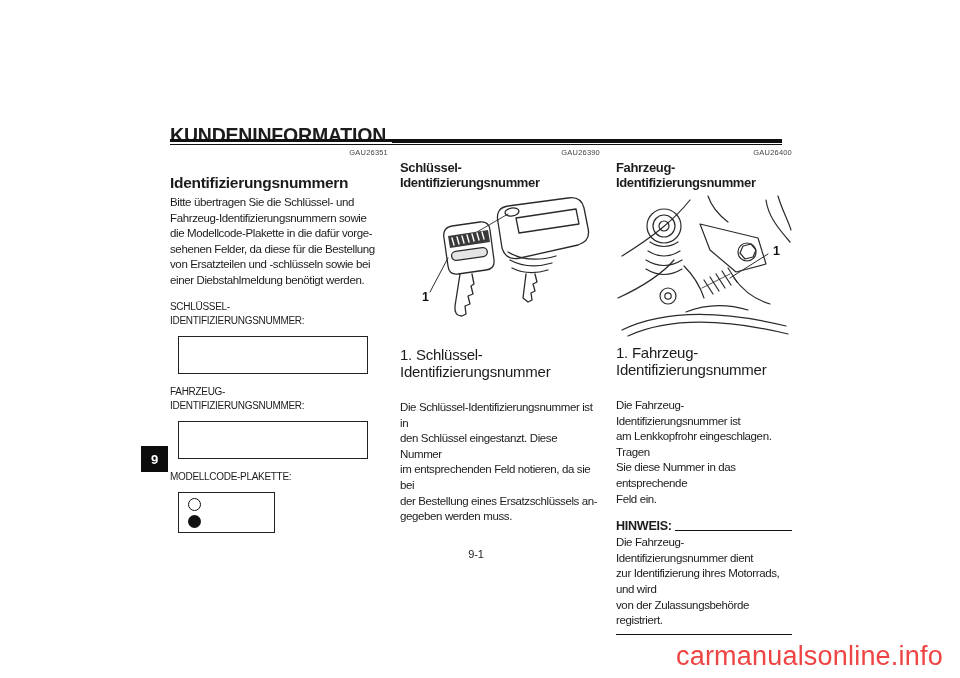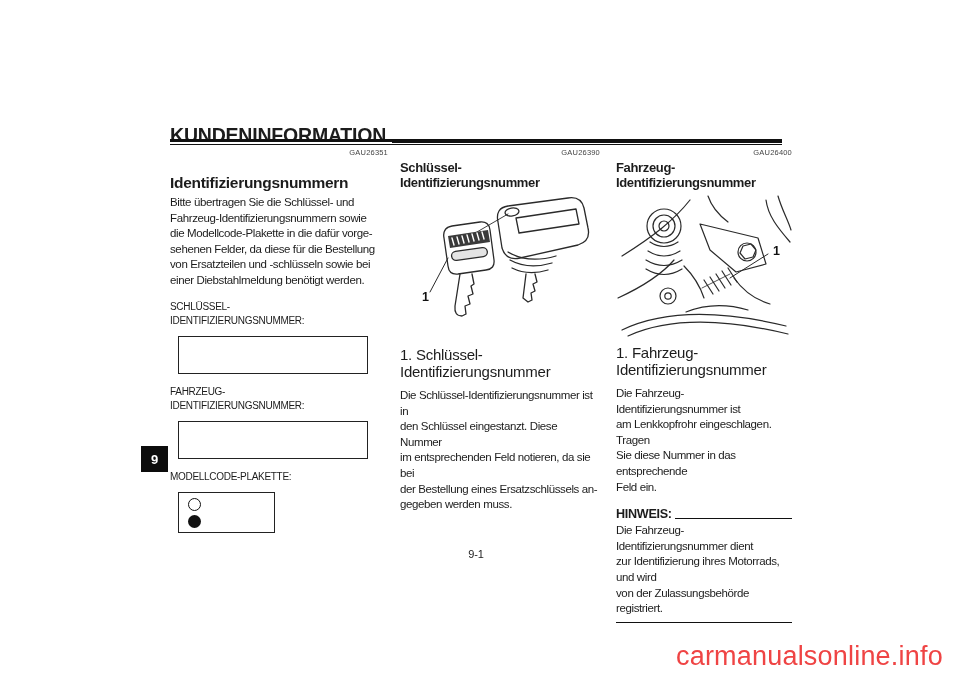--- a/index.html
+++ b/index.html
@@ -65,21 +65,21 @@
   .figure-middle { height:152px; }
   .figure-right  { height:150px; }
   .callout {
     position:absolute; font-size:12.5px; font-weight:bold; color:#111;
   }
   .callout-key   { left:22px; top:96px; }
   .callout-frame { left:157px; top:50px; }
   .caption {
     font-size:15px; letter-spacing:-0.25px; color:#1c1c1c; white-space:pre-line;
   }
-  .fig-body { margin-top:8px; }
+  .fig-body { margin-top:20px; }
   
   .note-head-row { display:flex; align-items:flex-end; margin-top:12px;text-align:right; }
   .note-label { font-size:12.6px; font-weight:bold; letter-spacing:-0.3px; white-space:nowrap; }
   .note-line { flex:1; border-bottom:1.5px solid #111; margin-left:3px; margin-bottom:2px; }
   .note-body { margin-top:2px; }
   .note-bottom-rule { border-top:1.5px solid #111; margin-top:5px; }
   
   .section-tab {
     position:absolute; left:141px; top:446px; width:27px; height:26px;
     background:#0c0c0c; color:#fff; font-size:13px; font-weight:bold;

